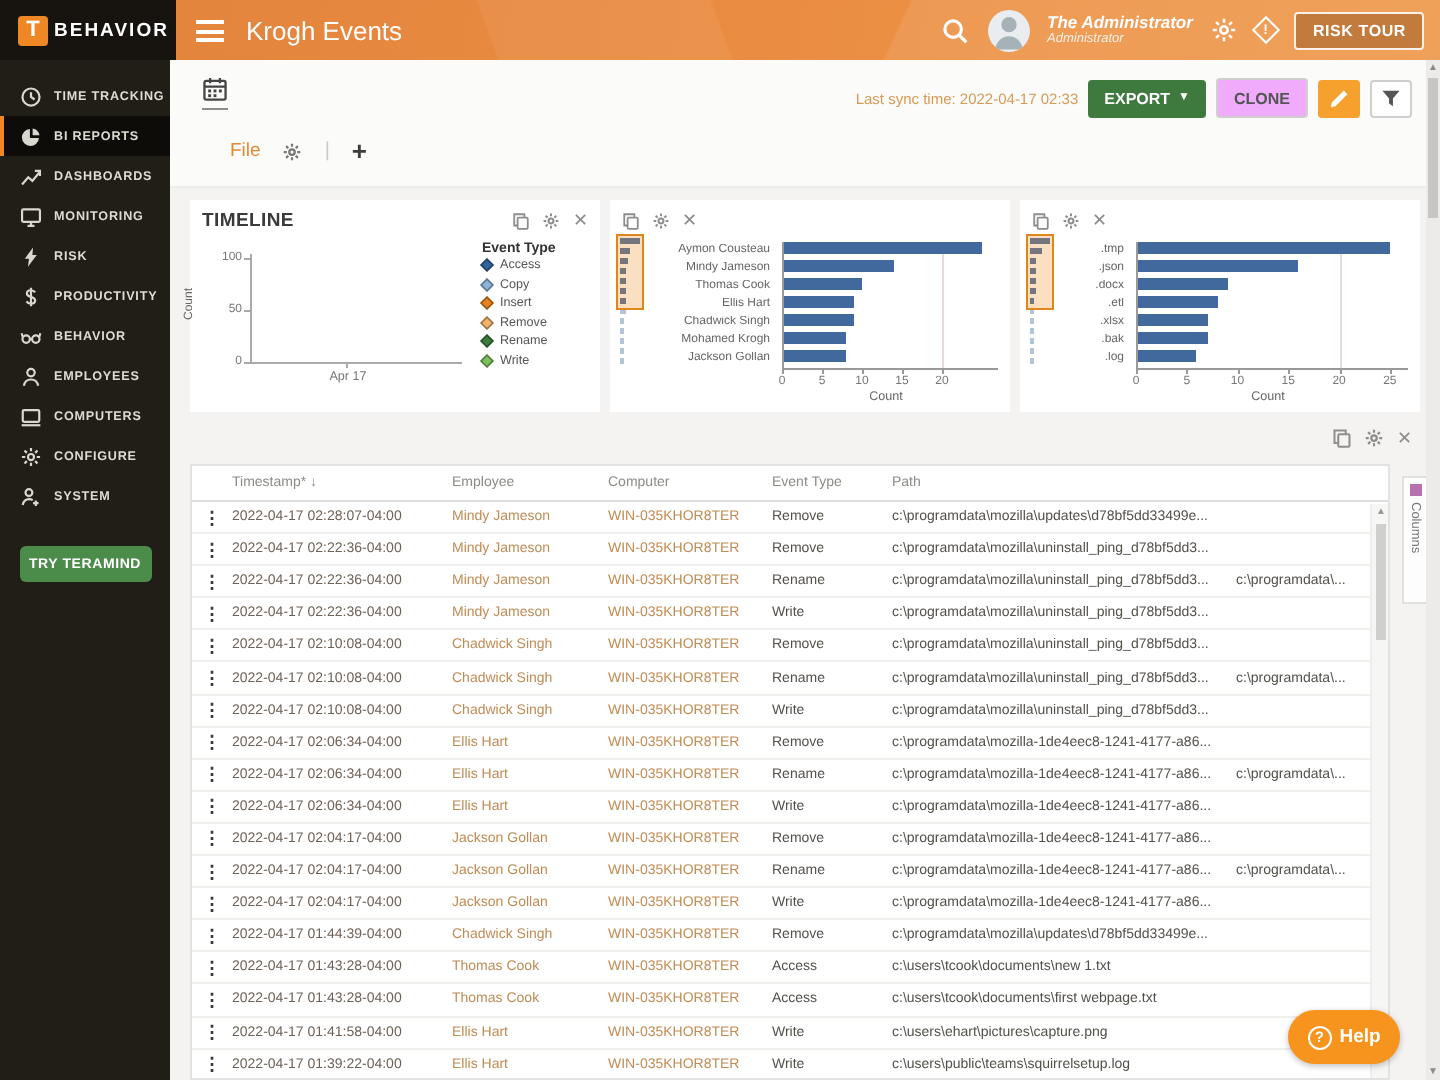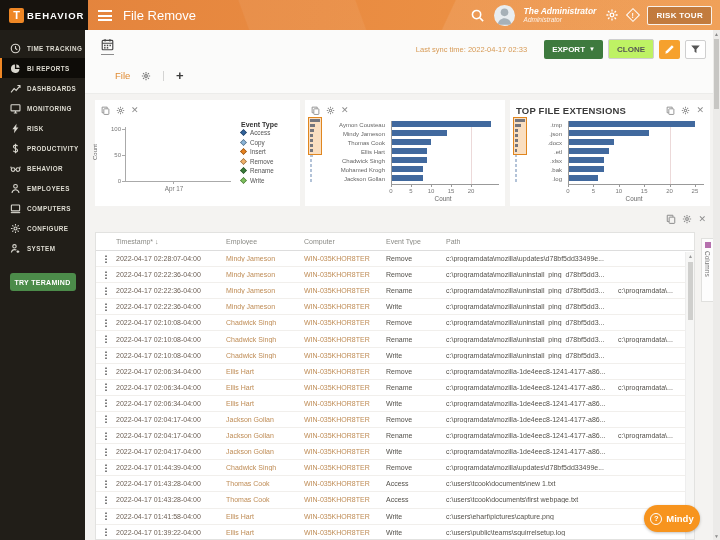--- a/index.html
+++ b/index.html
@@ -41,25 +41,25 @@
 .try-btn { margin: 15px auto 0; width: 66px; height: 18px; background: #4c8c4a; border-radius: 3px;
   color: #fff; font-size: 7px; font-weight: bold; display: flex; align-items: center; justify-content: center;
   letter-spacing: .3px; cursor: pointer; }
 
 
 .main { position: absolute; left: 85px; top: 30px; width: 635px; height: 510px; background: #f4f3f1; }
 .toolbar-strip { position: absolute; left: 0; top: 0; width: 635px; height: 64px; background: #fbfbfa; border-bottom: 1px solid #ececea; }
 .daterange { position: absolute; left: 16px; top: 8px; display: flex; align-items: center; gap: 6px;
   padding-bottom: 3px; border-bottom: 1px solid #8c8c8c; font-size: 13px; color: #3c3c3c; cursor: pointer; }
 .toolbar-right { position: absolute; right: 14px; top: 9px; display: flex; align-items: center; gap: 5px; }
-.last-sync { font-size: 7.5px; color: #d79a55; margin-right: 12px; }
+.last-sync { font-size: 7.5px; color: #d79a55; margin-right: 0; }
 .btn-export { background: #3e7a3e; color: #fff; font-size: 8px; font-weight: bold; padding: 5px 8px;
   border-radius: 2px; display: flex; gap: 4px; align-items: center; cursor: pointer; }
 .btn-export .caret { font-size: 6px; }
-.btn-clone { background: #bef264; border: 1px solid #cfcfcf; color: #555; font-size: 8px; font-weight: bold;
+.btn-clone { background: #f0abfc; border: 1px solid #cfcfcf; color: #555; font-size: 8px; font-weight: bold;
   padding: 4.5px 8px; border-radius: 2px; cursor: pointer; }
 .btn-sq { width: 21px; height: 19px; border-radius: 2px; display: flex; align-items: center; justify-content: center; cursor: pointer; }
 .btn-pencil { background: #f6a12d; color: #fff; font-size: 10px; }
 .btn-filter { background: #fff; border: 1px solid #cfcfcf; }
 .tabsrow { position: absolute; left: 30px; top: 40px; display: flex; align-items: center; gap: 11px; }
 .tab-basic { color: #e08b33; font-size: 9.5px; cursor: pointer; }
 .tab-gear { display: flex; cursor: pointer; }
 .tab-div { color: #ccc; font-size: 10px; }
 .tab-add { color: #3c3c3c; font-size: 13px; font-weight: bold; cursor: pointer; line-height: 10px; }
 
@@ -106,21 +106,21 @@
 <div class="topbar">
   <div class="logo">
     <span class="logo-t">T</span>
     <span class="logo-text">BEHAVIOR</span>
   </div>
   <div class="hamburger">
       <span></span>
       <span></span>
       <span style="margin-bottom:0"></span>
     </div>
-  <div class="page-title">File Remove</div>
+  <div class="page-title">Krogh Events</div>
   <div class="topbar-right">
     <span class="pi" style="display:flex">
       <svg width="15" height="15" viewBox="0 0 16 16">
           <circle cx="7" cy="7" r="4.4" stroke="#fff" stroke-width="1.7" fill="none"></circle>
           <path d="M10.4 10.4 L14 14" stroke="#fff" stroke-width="1.7"></path>
         </svg>
     </span>
     <span class="avatar">
       <svg width="21" height="21" viewBox="0 0 16 16">
           <circle cx="8" cy="5.6" r="2.9" fill="#a7b1b8"></circle>
@@ -288,20 +288,21 @@
           <circle cx="8" cy="8" r="2.2"></circle>
           <path d="M8 1.4v2.4M8 12.2v2.4M1.4 8h2.4M12.2 8h2.4M3.3 3.3l1.7 1.7M11 11l1.7 1.7M12.7 3.3 11 5M5 11l-1.7 1.7"></path>
         </svg>
     </span>
     <span class="tab-div">|</span>
     <span class="tab-add">+</span>
   </div>
 
   <div class="panel p1">
     <div class="panel-head">
+      <span class="panel-title">TIMELINE</span>
       <span class="panel-icons">
         <span class="pi">
             <svg width="9" height="9" viewBox="0 0 16 16" fill="none" stroke="#8d8d8d" stroke-width="1.6">
               <rect x="5" y="5" width="9" height="10" rx="1"></rect>
               <path d="M11 4.5V2H2v10h2.5"></path>
             </svg>
           </span>
         <span class="pi">
             <svg width="9" height="9" viewBox="0 0 16 16" fill="none" stroke="#8d8d8d" stroke-width="1.8">
               <circle cx="8" cy="8" r="2.2"></circle>
@@ -410,21 +411,20 @@
         <div style="position: absolute; left: 120px; top: 71px; width: 12px; text-align: center; font-size: 6px; color: rgb(119, 119, 119);">10</div>
         <div style="position: absolute; left: 146px; top: 67px; width: 1px; height: 3px; background: rgb(153, 153, 153);"></div>
         <div style="position: absolute; left: 140px; top: 71px; width: 12px; text-align: center; font-size: 6px; color: rgb(119, 119, 119);">15</div>
         <div style="position: absolute; left: 166px; top: 67px; width: 1px; height: 3px; background: rgb(153, 153, 153);"></div>
         <div style="position: absolute; left: 160px; top: 71px; width: 12px; text-align: center; font-size: 6px; color: rgb(119, 119, 119);">20</div>
         <div style="position: absolute; left: 126px; top: 78px; width: 24px; text-align: center; font-size: 6.3px; color: rgb(102, 102, 102);">Count</div>
       </div>
   </div>
   <div class="panel p3">
     <div class="panel-head">
-      <span class="panel-title">TOP FILE EXTENSIONS</span>
       <span class="panel-icons">
         <span class="pi">
             <svg width="9" height="9" viewBox="0 0 16 16" fill="none" stroke="#8d8d8d" stroke-width="1.6">
               <rect x="5" y="5" width="9" height="10" rx="1"></rect>
               <path d="M11 4.5V2H2v10h2.5"></path>
             </svg>
           </span>
         <span class="pi">
             <svg width="9" height="9" viewBox="0 0 16 16" fill="none" stroke="#8d8d8d" stroke-width="1.8">
               <circle cx="8" cy="8" r="2.2"></circle>
@@ -680,15 +680,15 @@
     <span class="columns-icon"></span>
     <span class="columns-label">Columns</span>
   </div>
   <div class="main-scroll">
     <span class="ms-arrow" style="top:1px">▲</span>
     <span class="main-thumb"></span>
     <span class="ms-arrow" style="bottom:1px">▼</span>
   </div>
   <div class="help-btn">
     <span class="help-q">?</span>
-    <span>Mindy</span>
+    <span>Help</span>
   </div>
 </div>
 
 </body></html>

